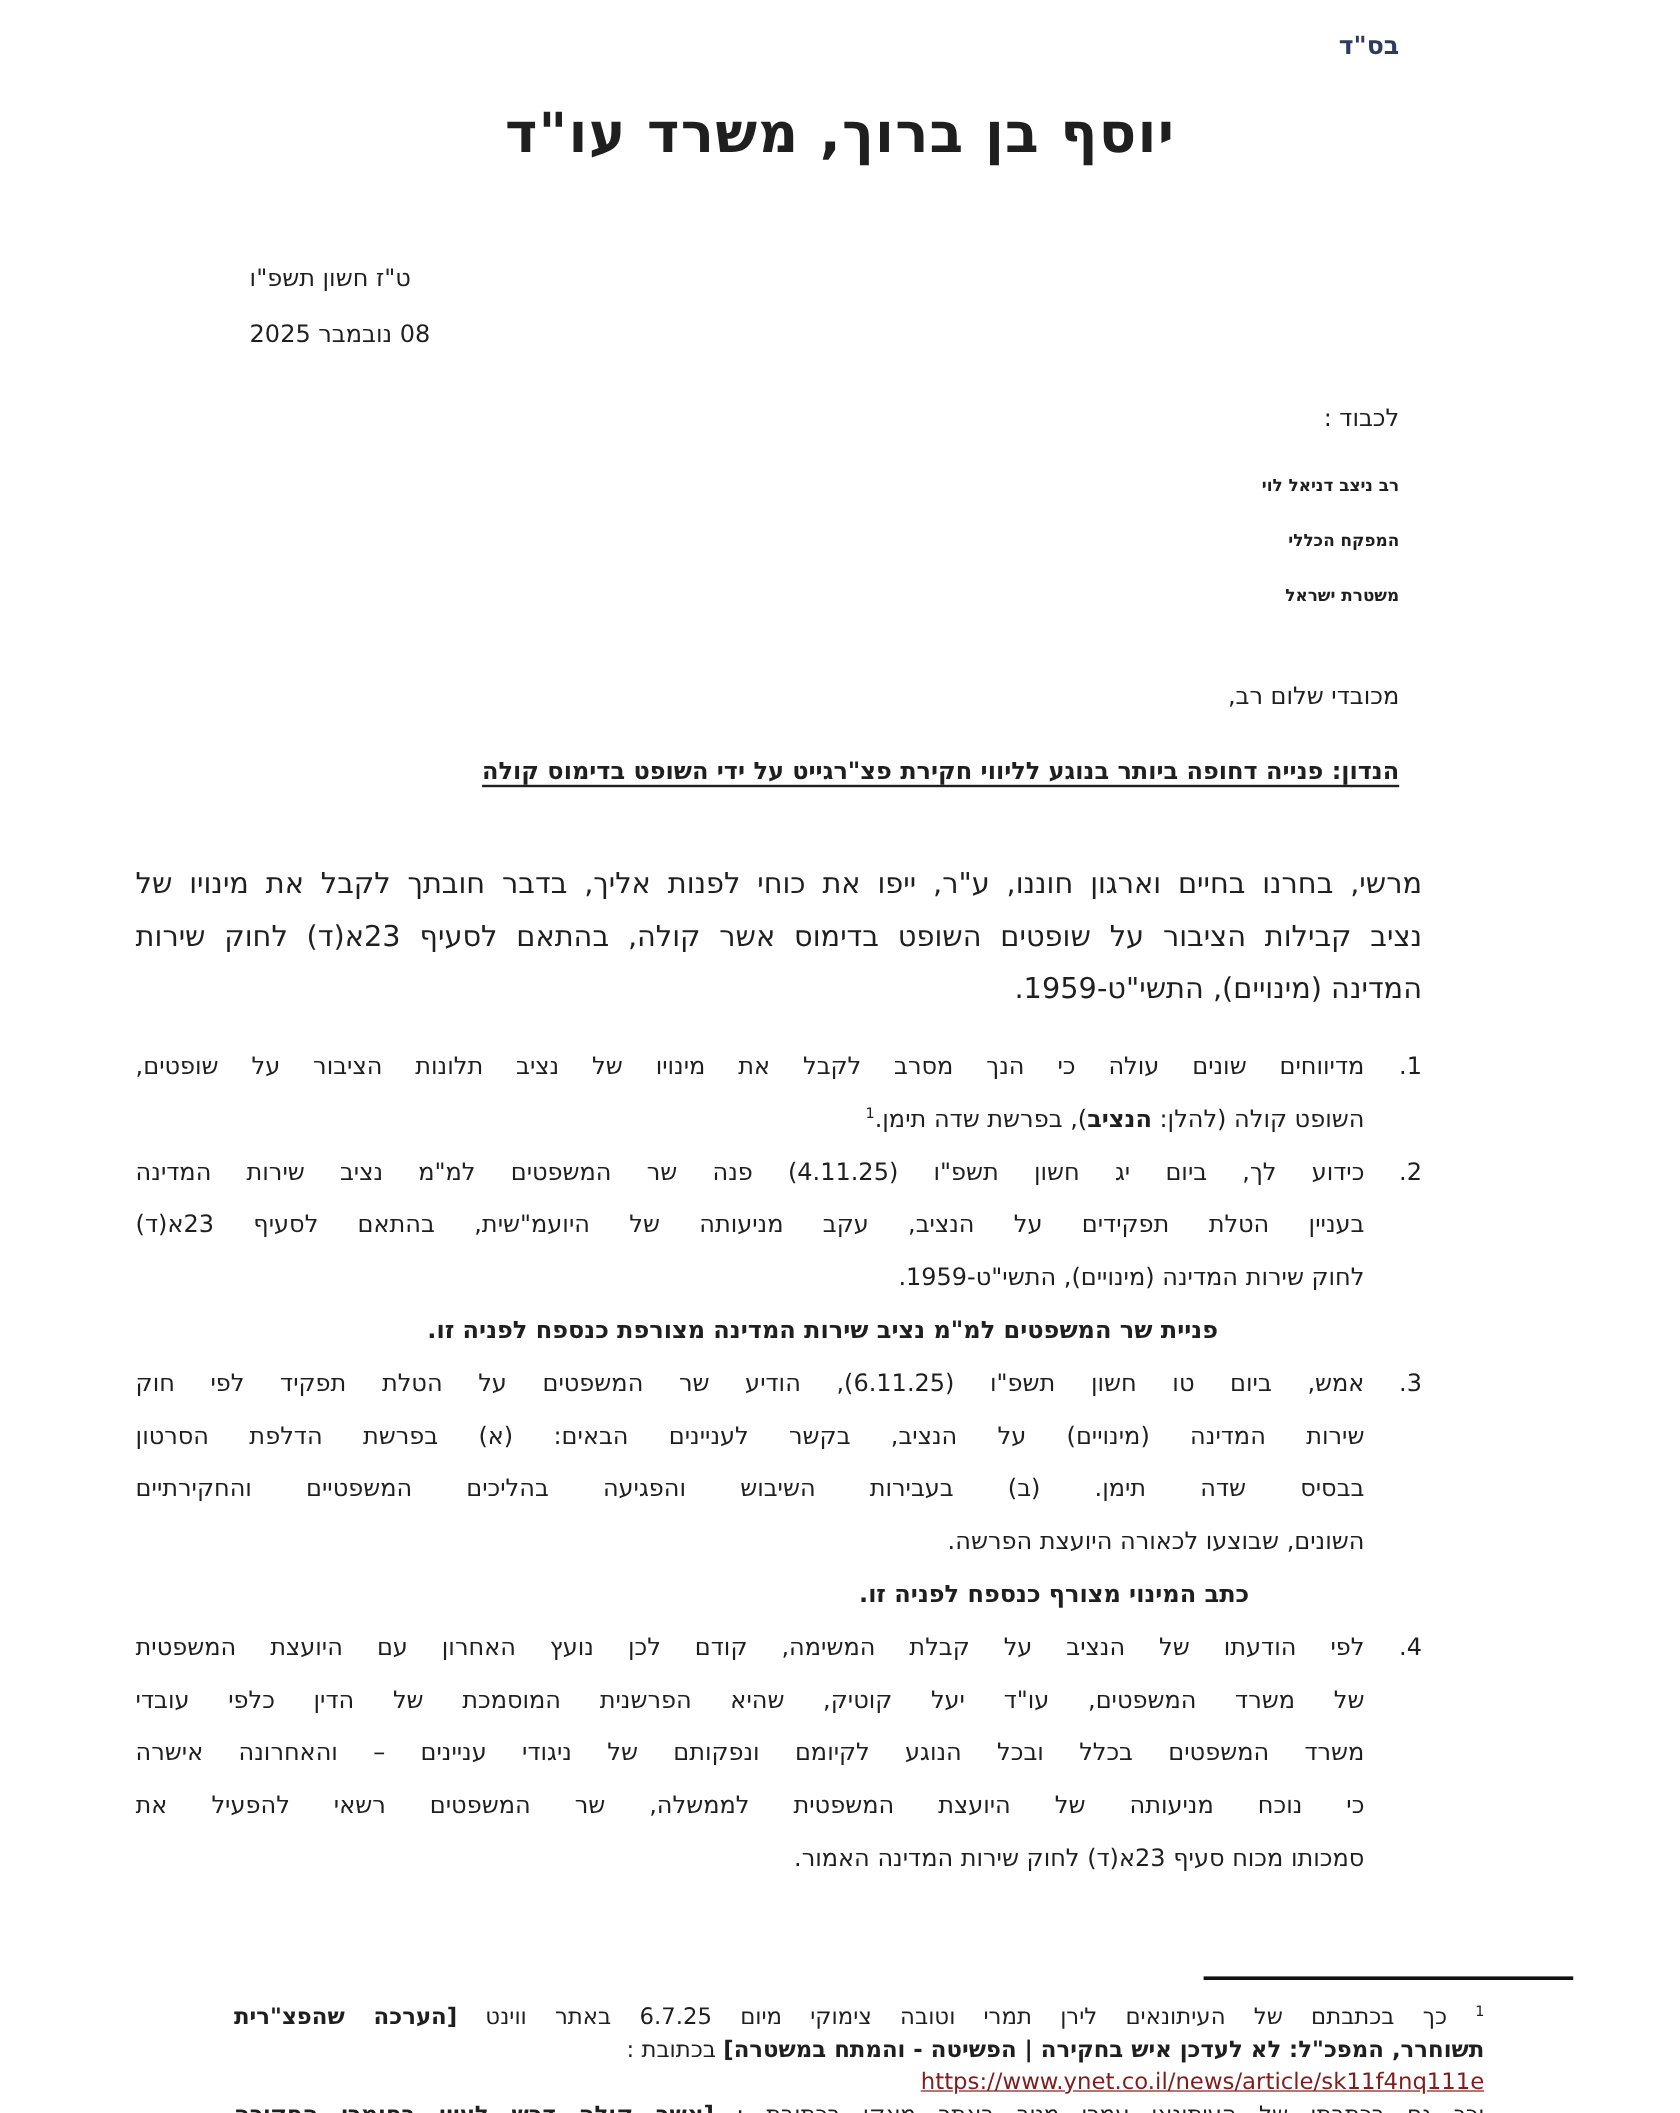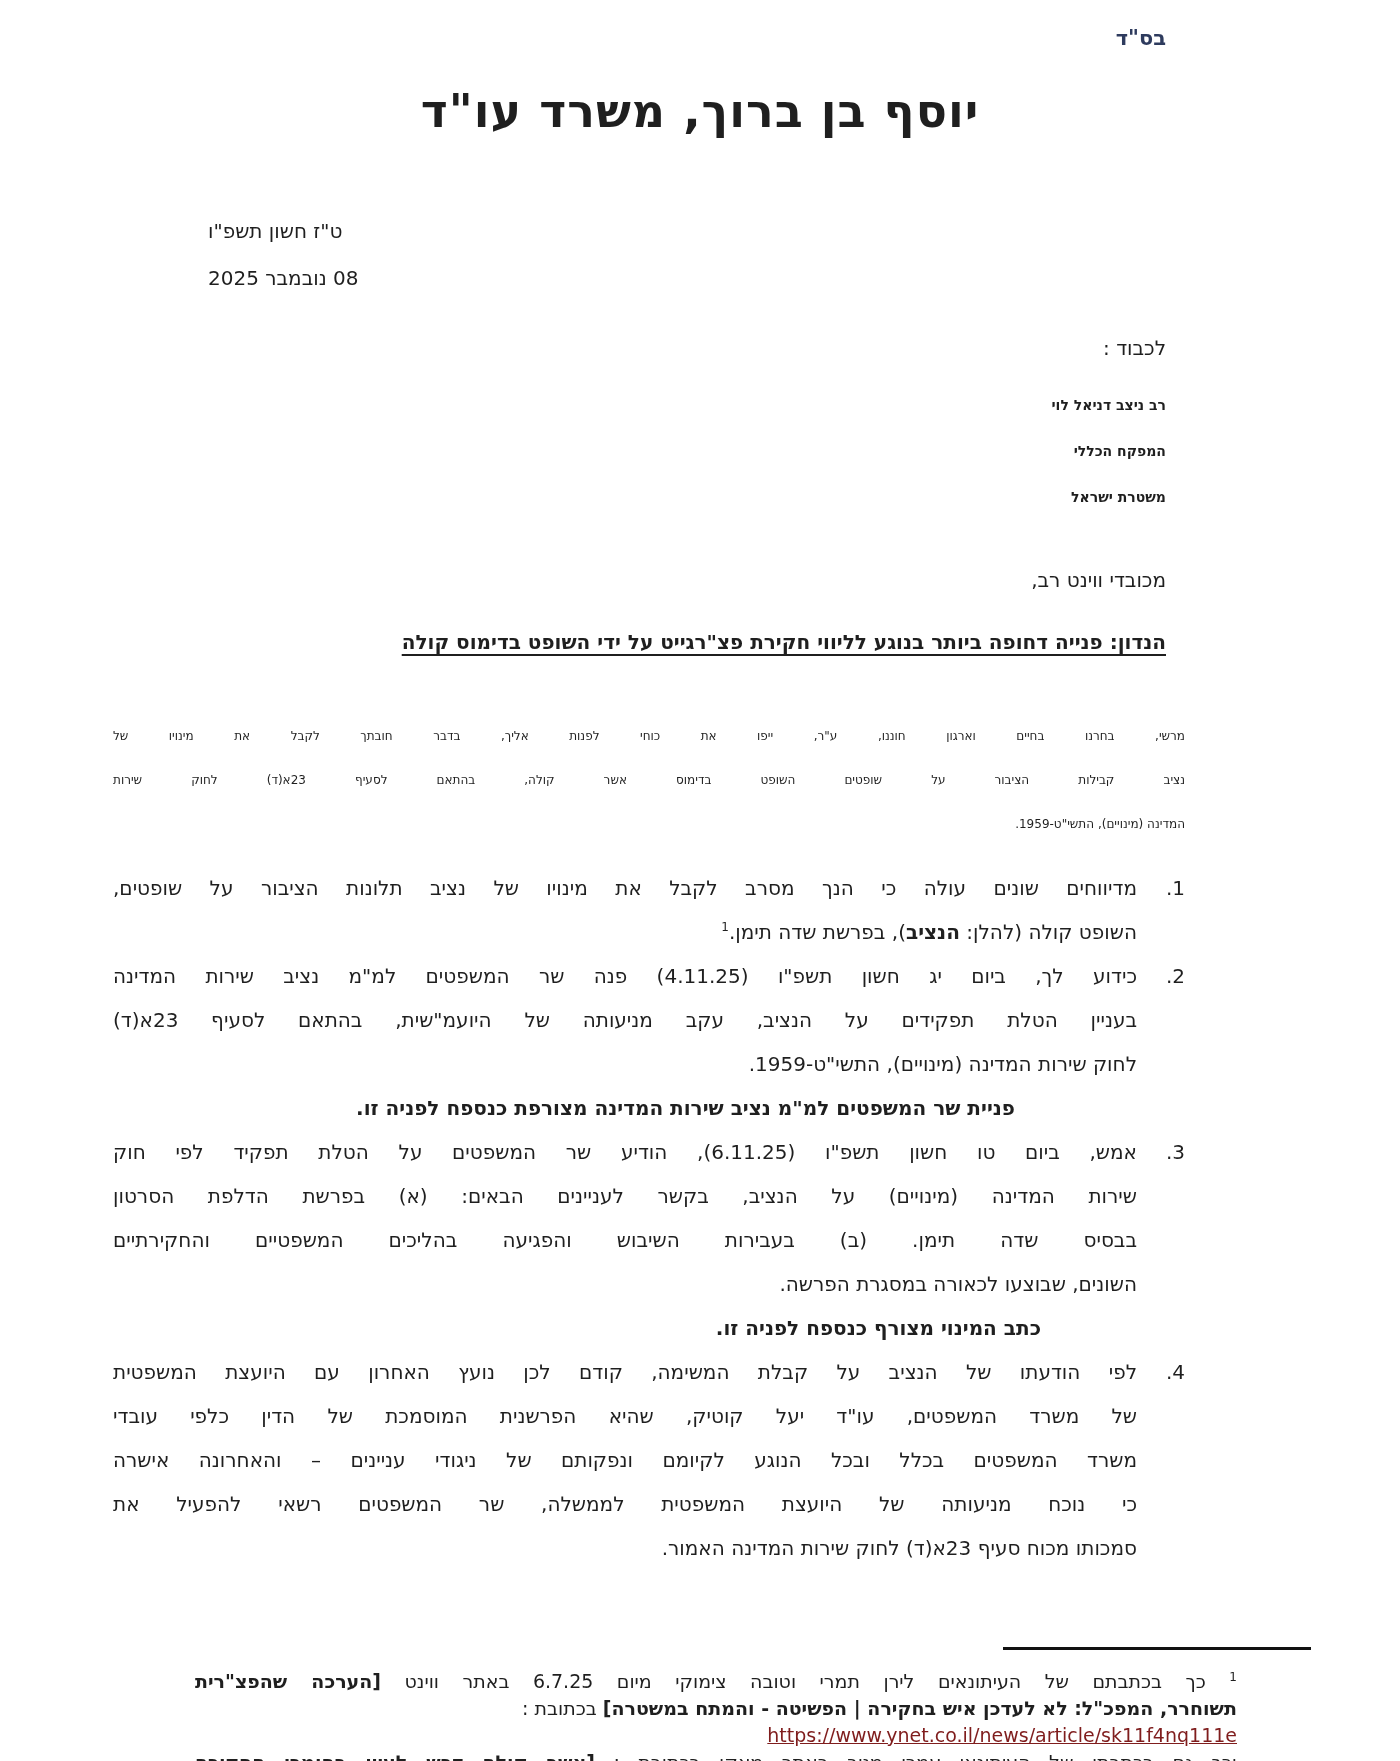--- a/index.html
+++ b/index.html
@@ -8,21 +8,21 @@
     direction:rtl;font-family:"DejaVu Sans",sans-serif;color:#1f1f1f;
   }
   .bsd{position:absolute;top:26px;right:234px;font-size:21px;font-weight:bold;}
   .title{position:absolute;top:84px;left:0;right:0;text-align:center;font-size:46px;font-weight:bold;letter-spacing:1px;}
   .dates{position:absolute;top:208px;left:208px;direction:rtl;text-align:left;font-size:20px;line-height:47px;white-space:nowrap;}
   .to{position:absolute;top:336px;right:234px;font-size:20px;}
   .recipients{position:absolute;top:382px;right:234px;font-size:14px;font-weight:bold;line-height:46px;text-align:right;}
   .salutation{position:absolute;top:568px;right:234px;font-size:20px;}
   .subject{position:absolute;top:630px;right:234px;left:150px;font-size:20px;font-weight:bold;
     text-decoration:underline;text-underline-offset:5px;text-align:right;}
-  .intro{position:absolute;top:714px;right:215px;left:113px;font-size:12px;}
+  .intro{position:absolute;top:714px;right:215px;left:113px;font-size:24px;}
   .list{position:absolute;top:866px;right:215px;left:113px;font-size:20px;}
   .list-item{position:relative;}
   .num{position:absolute;right:0;top:0;line-height:44px;}
   .item-body{margin-right:48px;}
   .line{text-align:justify;text-align-last:justify;line-height:44px;height:44px;overflow:hidden;}
   .line.end{text-align-last:right;}
   .line.right{text-align:right;text-align-last:right;}
   .intro .line,.item-body .line{line-height:44px;height:44px;}
   .footnote-divider{position:absolute;top:1647px;left:1003px;width:308px;height:3px;background:#111111;}
   .footnote{position:absolute;top:1668px;right:163px;left:195px;font-size:19px;}
@@ -40,21 +40,21 @@
   <div class="dates">
     <div>ט"ז חשון תשפ"ו</div>
     <div>08 נובמבר 2025</div>
   </div>
   <div class="to">לכבוד :</div>
   <div class="recipients">
     <div>רב ניצב דניאל לוי</div>
     <div>המפקח הכללי</div>
     <div>משטרת ישראל</div>
   </div>
-  <div class="salutation">מכובדי ווינט רב,</div>
+  <div class="salutation">מכובדי שלום רב,</div>
   <div class="subject">הנדון: פנייה דחופה ביותר בנוגע לליווי חקירת פצ"רגייט על ידי השופט בדימוס קולה</div>
   <div class="intro">
       <div class="line"><span>מרשי, בחרנו בחיים וארגון חוננו, ע"ר, ייפו את כוחי לפנות אליך, בדבר חובתך לקבל את מינויו של</span></div>
       <div class="line"><span>נציב קבילות הציבור על שופטים השופט בדימוס אשר קולה, בהתאם לסעיף 23א(ד) לחוק שירות</span></div>
       <div class="line end"><span>המדינה (מינויים), התשי"ט-1959.</span></div>
     </div>
   <div class="list">
       <div class="list-item">
         <span class="num">1.</span>
         <div class="item-body">
@@ -70,21 +70,21 @@
           <div class="line end"><span>לחוק שירות המדינה (מינויים), התשי"ט-1959.</span></div>
           <div class="line end" style="margin-right: 122px;"><span class="b">פניית שר המשפטים למ"מ נציב שירות המדינה מצורפת כנספח לפניה זו.</span></div>
         </div>
       </div>
       <div class="list-item">
         <span class="num">3.</span>
         <div class="item-body">
           <div class="line"><span>אמש, ביום טו חשון תשפ"ו (6.11.25), הודיע שר המשפטים על הטלת תפקיד לפי חוק</span></div>
           <div class="line"><span>שירות המדינה (מינויים) על הנציב, בקשר לעניינים הבאים: (א) בפרשת הדלפת הסרטון</span></div>
           <div class="line"><span>בבסיס שדה תימן. (ב) בעבירות השיבוש והפגיעה בהליכים המשפטיים והחקירתיים</span></div>
-          <div class="line end"><span>השונים, שבוצעו לכאורה במסגרת הפרשה.</span></div>
+          <div class="line end"><span>השונים, שבוצעו לכאורה היועצת הפרשה.</span></div>
           <div class="line end" style="margin-right: 96px;"><span class="b">כתב המינוי מצורף כנספח לפניה זו.</span></div>
         </div>
       </div>
       <div class="list-item">
         <span class="num">4.</span>
         <div class="item-body">
           <div class="line"><span>לפי הודעתו של הנציב על קבלת המשימה, קודם לכן נועץ האחרון עם היועצת המשפטית</span></div>
           <div class="line"><span>של משרד המשפטים, עו"ד יעל קוטיק, שהיא הפרשנית המוסמכת של הדין כלפי עובדי</span></div>
           <div class="line"><span>משרד המשפטים בכלל ובכל הנוגע לקיומם ונפקותם של ניגודי עניינים – והאחרונה אישרה</span></div>
           <div class="line"><span>כי נוכח מניעותה של היועצת המשפטית לממשלה, שר המשפטים רשאי להפעיל את</span></div>

